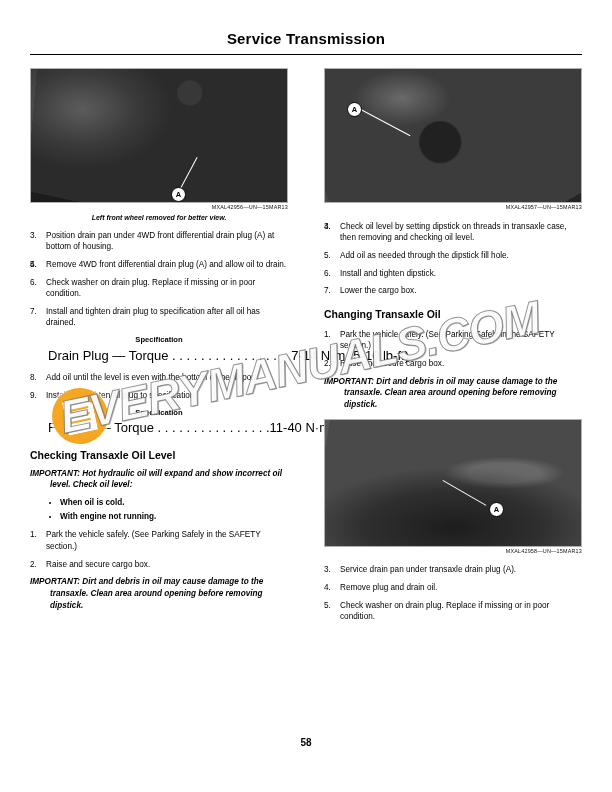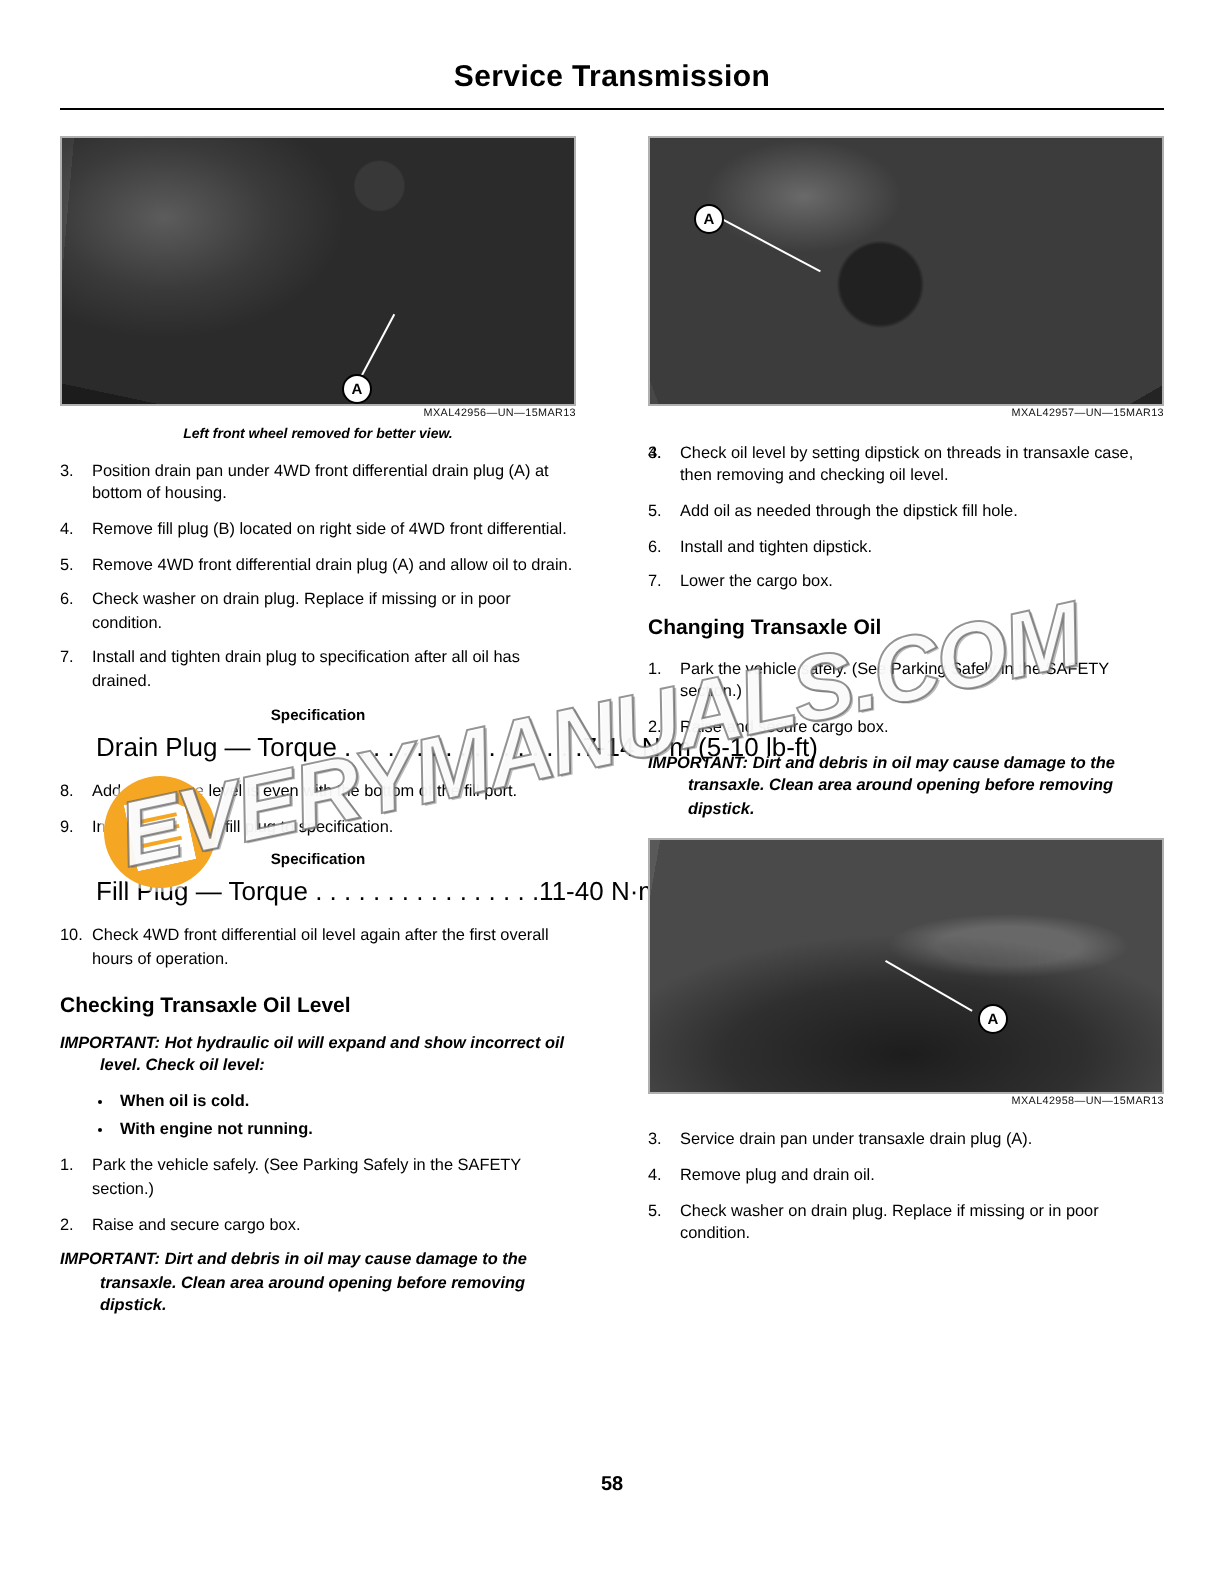--- a/index.html
+++ b/index.html
@@ -285,21 +285,20 @@
     <div class="fig-caption">MXAL42956—UN—15MAR13</div>
     <div class="fig-subcaption">Left front wheel removed for better view.</div>
 
     <div class="steps">
       <div class="step">
         <span class="num">3.</span>
         <span>Position drain pan under 4WD front differential drain plug (A) at bottom of housing.</span>
       </div>
       <div class="step">
         <span class="num">4.</span>
-        <span>Remove fill plug (B) located on right side of 4WD front differential.</span>
       </div>
       <div class="step">
         <span class="num">5.</span>
         <span>Remove 4WD front differential drain plug (A) and allow oil to drain.</span>
       </div>
       <div class="step">
         <span class="num">6.</span>
         <span>Check washer on drain plug. Replace if missing or in poor condition.</span>
       </div>
       <div class="step">
@@ -318,26 +317,20 @@
       </div>
       <div class="step">
         <span class="num">9.</span>
         <span>Install and tighten fill plug to specification.</span>
       </div>
     </div>
 
     <div class="spec-title">Specification</div>
     <div class="spec-line">Fill Plug — Torque . . . . . . . . . . . . . . . .11-40 N·m (8-30 lb-ft)</div>
 
-    <div class="steps">
-      <div class="step">
-        <span class="num">10.</span>
-        <span>Check 4WD front differential oil level again after the first overall hours of operation.</span>
-      </div>
-    </div>
 
     <div class="h2">Checking Transaxle Oil Level</div>
 
     <div class="important hang">
       <span>IMPORTANT:</span>
       <span>Hot hydraulic oil will expand and show incorrect oil level. Check oil level:</span>
     </div>
 
     <ul class="bullets">
       <li>When oil is cold.</li>

